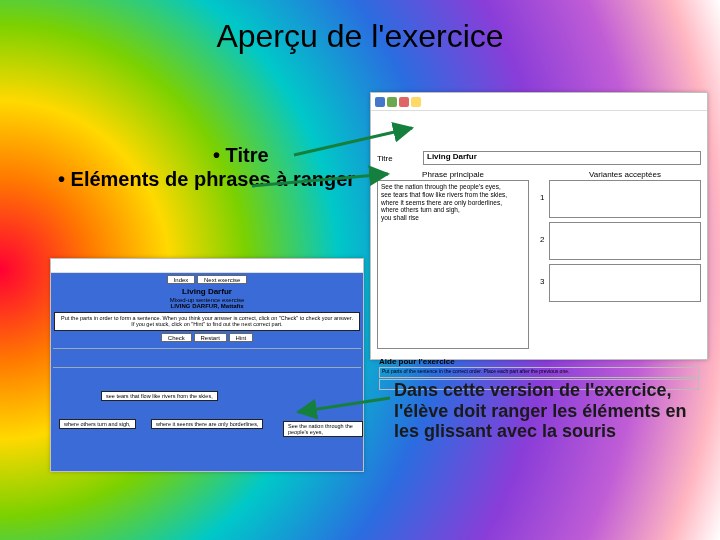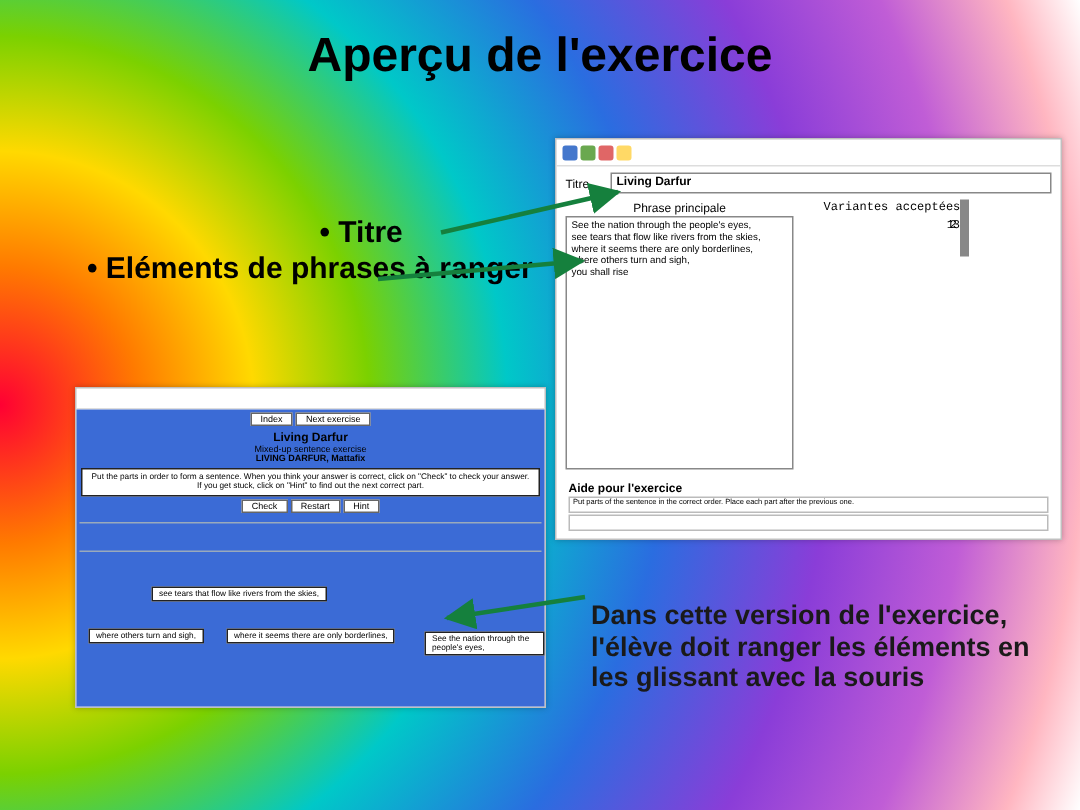--- a/index.html
+++ b/index.html
@@ -14,58 +14,58 @@
         #7bd100 32%,
         #00c8c8 44%,
         #2a6de0 58%,
         #8a3dd8 72%,
         #c05dd6 84%,
         #ffb6c1 94%,
         #ffffff 100%);
   }
   .title {
     position: absolute; top: 18px; left: 0; width: 100%; text-align: center;
-    font-size: 32px; color: #000; font-weight: bold;
+    font-size: 32px; color: #000;
   }
   .bullet-titre {
     position: absolute; top: 144px; left: 213px;
     font-size: 20px; color: #000; font-weight: bold;
   }
   .bullet-elements {
     position: absolute; top: 168px; left: 58px;
     font-size: 20px; color: #000; font-weight: bold; line-height: 1.15;
   }
   .desc {
-    position: absolute; top: 400px; left: 394px; width: 300px;
+    position: absolute; top: 380px; left: 394px; width: 300px;
     font-size: 18px; font-weight: bold; color: #1a1a1a; line-height: 1.15;
   }
 
   
   .app-window {
     position: absolute; top: 92px; left: 370px; width: 338px; height: 268px;
     background: #fff; border: 1px solid #c0c0c0; box-shadow: 0 0 4px rgba(0,0,0,.25);
     font-family: Arial, Helvetica, sans-serif; font-size: 7px; color: #000;
   }
   .app-window .toolbar {
     height: 18px; border-bottom: 1px solid #ddd; display: flex; align-items: center; gap: 2px;
     padding: 0 4px; font-size: 7px; color: #444;
   }
   .app-window .icon-sq { width: 10px; height: 10px; background: #4477cc; border-radius: 2px; }
   .app-window .row1 {
-    display: flex; align-items: center; padding: 4px 6px; gap: 0;
+    display: flex; align-items: center; padding: 4px 6px; gap: 16px; margin-top: 36px;
   }
   .app-window .titre-label { width: 30px; font-size: 8px; }
   .app-window .titre-input {
     flex: 1; height: 14px; border: 1px solid #888; font-size: 8px; padding: 0 3px; font-weight: bold;
   }
   .app-window .cols {
     display: flex; padding: 0 6px 6px 6px; gap: 20px; height: 186px;
   }
   .app-window .col-left { flex: 1; display: flex; flex-direction: column; }
-  .app-window .col-right { flex: 1; display: flex; flex-direction: row; font-family: Liberation Mono, monospace; }
+  .app-window .col-right { flex: 1; display: flex; flex-direction: column; }
   .app-window .col-head {
     text-align: center; font-size: 8px; padding: 1px 0;
   }
   .app-window .textarea-left {
     flex: 1; border: 1px solid #888; font-size: 6.5px; padding: 2px 3px; line-height: 1.2; overflow: hidden;
     white-space: pre-wrap;
   }
   .app-window .var-box {
     border: 1px solid #888; height: 38px; margin-bottom: 4px; position: relative;
   }

